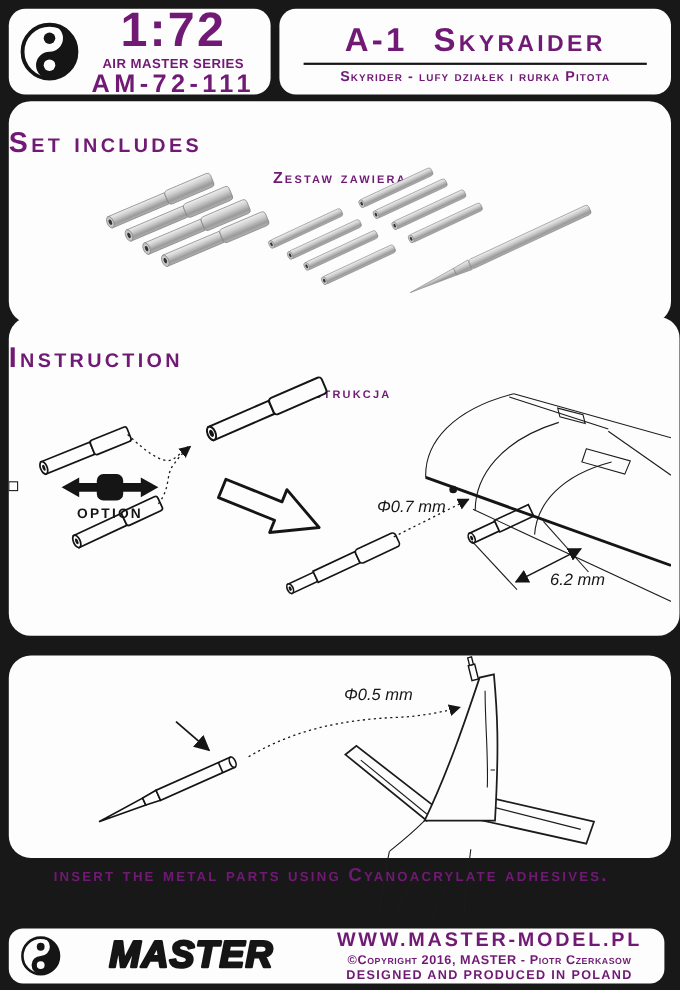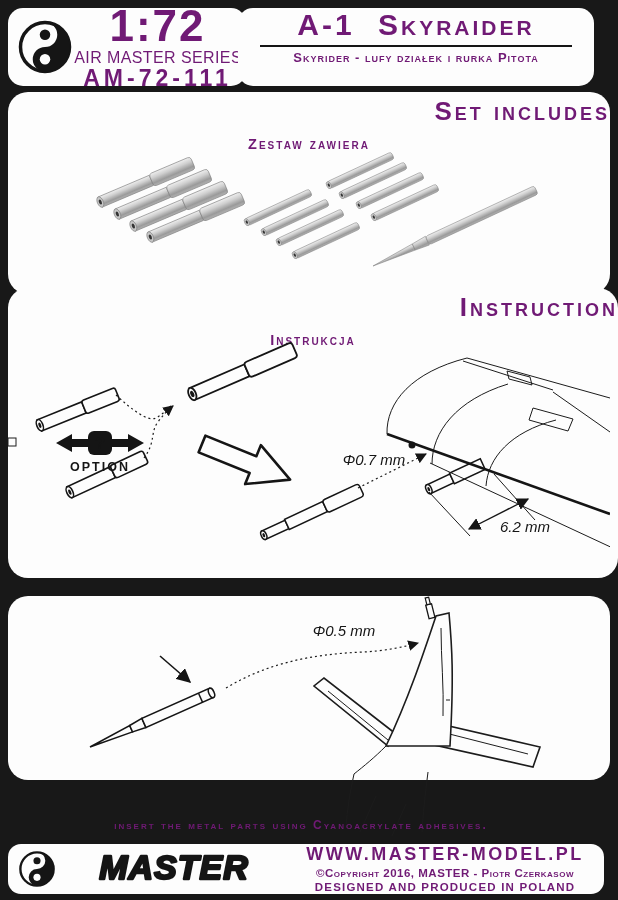--- a/index.html
+++ b/index.html
@@ -6,41 +6,41 @@
   .page{position:relative;width:618px;height:900px;background:#181818;overflow:hidden;
         font-family:"Liberation Sans",sans-serif;color:#701a75;}
   .panel{position:absolute;background:#fdfdfd;border-radius:20px;}
   .sc{font-variant:small-caps;}
 
   
   .hdr-left{left:8px;top:8px;width:238px;height:78px;border-radius:15px;display:flex;align-items:center;}
   .hdr-left .logo{width:56px;height:60px;margin-left:9px;flex:0 0 auto;}
   .hdr-left .col{flex:1;text-align:center;line-height:1;margin-right:4px;}
   .scale{font-size:44px;font-weight:bold;letter-spacing:2px;}
-  .series{font-size:16px;font-weight:normal;letter-spacing:.4px;margin-top:2px;white-space:nowrap;text-align:right;}
+  .series{font-size:12px;font-weight:bold;letter-spacing:.4px;margin-top:2px;white-space:nowrap;}
   .pcode{font-size:23px;font-weight:bold;letter-spacing:4px;margin-top:1px;white-space:nowrap;}
 
-  .hdr-right{left:238px;top:8px;width:356px;height:78px;border-radius:15px;text-align:center;padding-top:1px;box-sizing:border-box;}
+  .hdr-right{left:254px;top:8px;width:356px;height:78px;border-radius:15px;text-align:center;padding-top:13px;box-sizing:border-box;}
   .ptitle{font-size:30px;font-weight:bold;letter-spacing:3px;word-spacing:12px;line-height:1.05;}
   .psub{font-size:14.5px;font-weight:bold;letter-spacing:1.2px;margin-top:1px;}
   .pdiv{width:312px;height:2px;background:#151515;margin:4px auto 3px auto;}
   .psubpl{font-size:13px;font-weight:600;letter-spacing:1px;}
 
   
   .panel-set{left:8px;top:92px;width:602px;height:202px;}
   .panel-instr{left:8px;top:288px;width:610px;height:290px;}
   .panel-pitot{left:8px;top:596px;width:602px;height:184px;}
-  .ptl{ text-align:right;font-weight:bold;font-size:26px;letter-spacing:3px;line-height:1;padding-top:6px;}
+  .ptl{ text-align:left;font-weight:bold;font-size:26px;letter-spacing:3px;line-height:1;padding-top:24px;}
   .psb{ text-align:center;font-weight:bold;font-size:14.5px;letter-spacing:2px;line-height:1.1;margin-top:13px;}
   .drawing{position:absolute;left:0;display:block;}
 
   .pitot-note{position:absolute;left:55px;top:17px;width:320px;text-align:center;
               font-size:13.5px;font-weight:600;letter-spacing:1.3px;line-height:1.6;}
   .adh-en{position:absolute;left:0;right:16px;top:190px;text-align:center;
-          font-size:12px;font-weight:600;letter-spacing:2px;margin-top:32px;}
+          font-size:17px;font-weight:600;letter-spacing:2px;}
   .adh-pl{position:absolute;left:0;right:0;top:215px;text-align:center;
           font-size:11.5px;font-weight:600;letter-spacing:.4px;}
 
   
   .panel-footer{left:8px;top:844px;width:596px;height:50px;border-radius:13px;display:flex;align-items:center;gap:32px;}
   .panel-footer .logo{width:38px;height:40px;margin-left:10px;flex:0 0 auto;}
   .wordmark{width:172px;height:42px;flex:0 0 auto;}
   .foot-col{flex:1;text-align:center;line-height:1.25;padding-right:6px;}
   .site{font-size:18px;font-weight:bold;letter-spacing:2.5px;white-space:nowrap;}
   .copy{font-size:11.5px;font-weight:600;letter-spacing:.5px;white-space:nowrap;}

